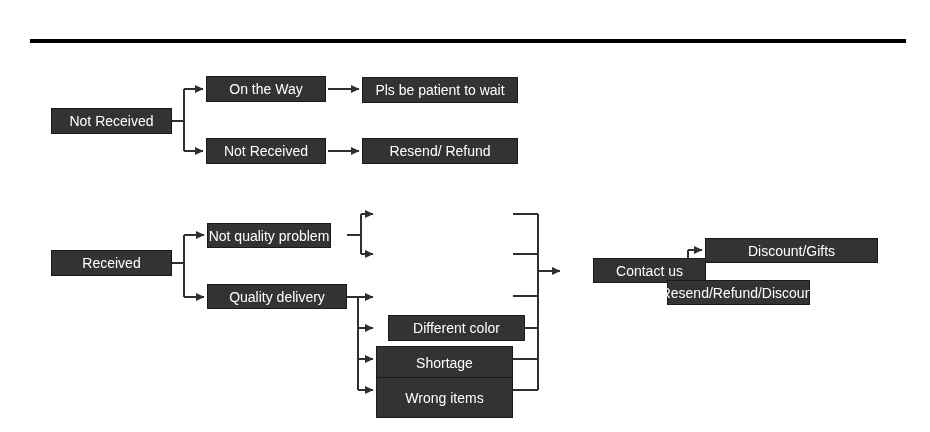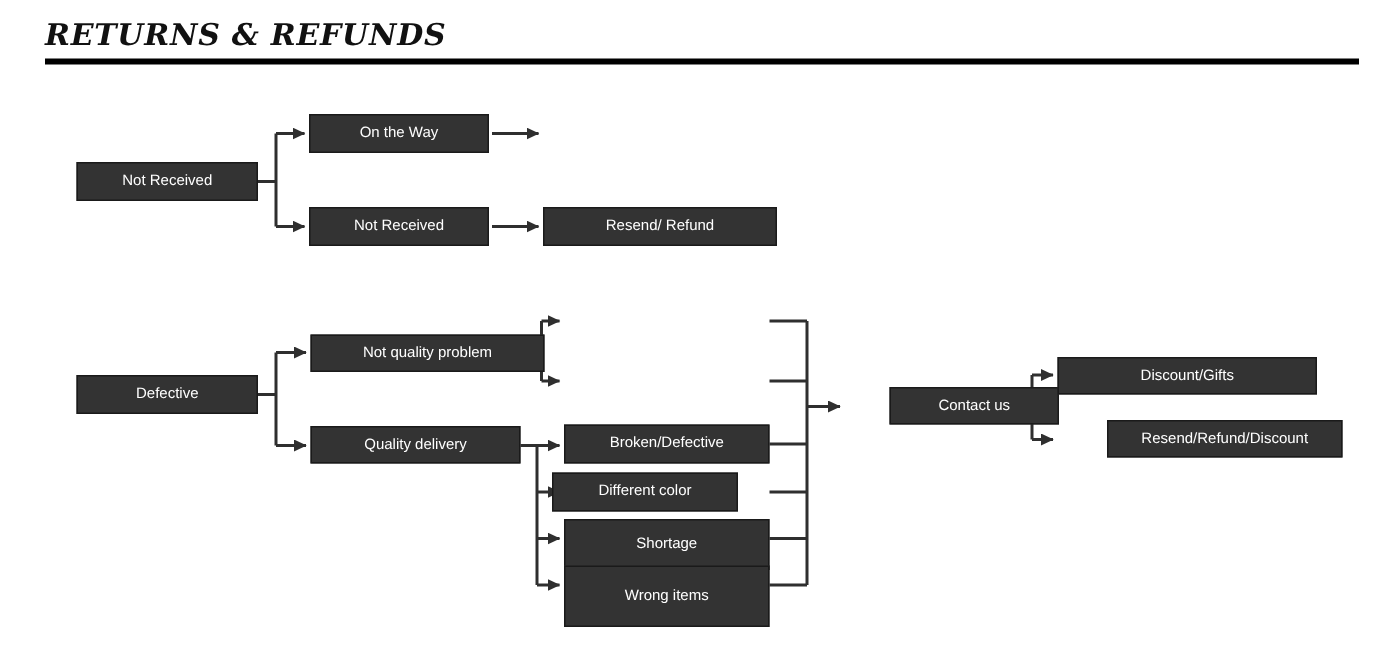--- a/index.html
+++ b/index.html
@@ -37,21 +37,21 @@
     position:absolute;
     left:30px;top:39px;
     width:876px;height:4px;
     background:#000;
   }
   .node{
     position:absolute;
     background:var(--box-fill);
     border:1px solid var(--box-border);
     color:var(--text);
-    font-size:10px;
+    font-size:14px;
     line-height:1;
     display:flex;
     align-items:center;
     justify-content:center;
     text-align:right;
     white-space:nowrap;
   }
   #connectors{
     position:absolute;
     left:0;top:0;
@@ -65,21 +65,20 @@
   }
   #arrowhead path{
     fill:var(--line);
   }
 </style>
 </head>
 <body>
 
 <div class="canvas">
 
-  <h1 class="page-title">RETURNS &amp; REFUNDS</h1>
   <div class="title-rule"></div>
 
   <svg id="connectors" viewBox="0 0 930 432" xmlns="http://www.w3.org/2000/svg">
     <defs>
       <marker id="arrowhead" markerUnits="userSpaceOnUse" markerWidth="10" markerHeight="10" refX="8" refY="4" orient="auto">
         <path d="M0,0 L8.5,4 L0,8 Z"></path>
       </marker>
     </defs>
 
     <path class="wire" d="M172,121 H184"></path>
@@ -118,40 +117,40 @@
     <path class="wire" d="M676,271 H688"></path>
     <path class="wire" d="M688,250 V293"></path>
     <path class="wire" d="M688,250 H702" marker-end="url(#arrowhead)"></path>
     <path class="wire" d="M688,293 H702" marker-end="url(#arrowhead)"></path>
   </svg>
 
   <div class="node" style="left:51px;top:108px;width:121px;height:26px">Not Received</div>
 
   <div class="node" style="left:206px;top:76px;width:120px;height:26px">On the Way</div>
 
+  <div class="node" style="left:362px;top:77px;width:156px;height:26px">Pls be patient to wait</div>
 
   <div class="node" style="left:206px;top:138px;width:120px;height:26px">Not Received</div>
 
   <div class="node" style="left:362px;top:138px;width:156px;height:26px">Resend/ Refund</div>
 
-  <div class="node" style="left:51px;top:250px;width:121px;height:26px">Defective</div>
+  <div class="node" style="left:51px;top:250px;width:121px;height:26px">Received</div>
 
-  <div class="node" style="left:207px;top:223px;width:156px;height:25px">Not quality problem</div>
+  <div class="node" style="left:207px;top:223px;width:124px;height:25px">Not quality problem</div>
 
   <div class="node" style="left:207px;top:284px;width:140px;height:25px">Quality delivery</div>
 
 
 
-  <div class="node" style="left:376px;top:283px;width:137px;height:26px">Broken/Defective</div>
 
-  <div class="node" style="left:368px;top:315px;width:124px;height:26px">Different color</div>
+  <div class="node" style="left:388px;top:315px;width:137px;height:26px">Different color</div>
 
   <div class="node" style="left:376px;top:346px;width:137px;height:34px">Shortage</div>
 
   <div class="node" style="left:376px;top:377px;width:137px;height:41px">Wrong items</div>
 
   <div class="node" style="left:593px;top:258px;width:113px;height:25px">Contact us</div>
 
   <div class="node" style="left:705px;top:238px;width:173px;height:25px">Discount/Gifts</div>
 
-  <div class="node" style="left:738px;top:280px;width:157px;height:25px">Resend/Refund/Discount</div>
+  <div class="node" style="left:667px;top:280px;width:143px;height:25px">Resend/Refund/Discount</div>
 
 </div>
 
 </body></html>

